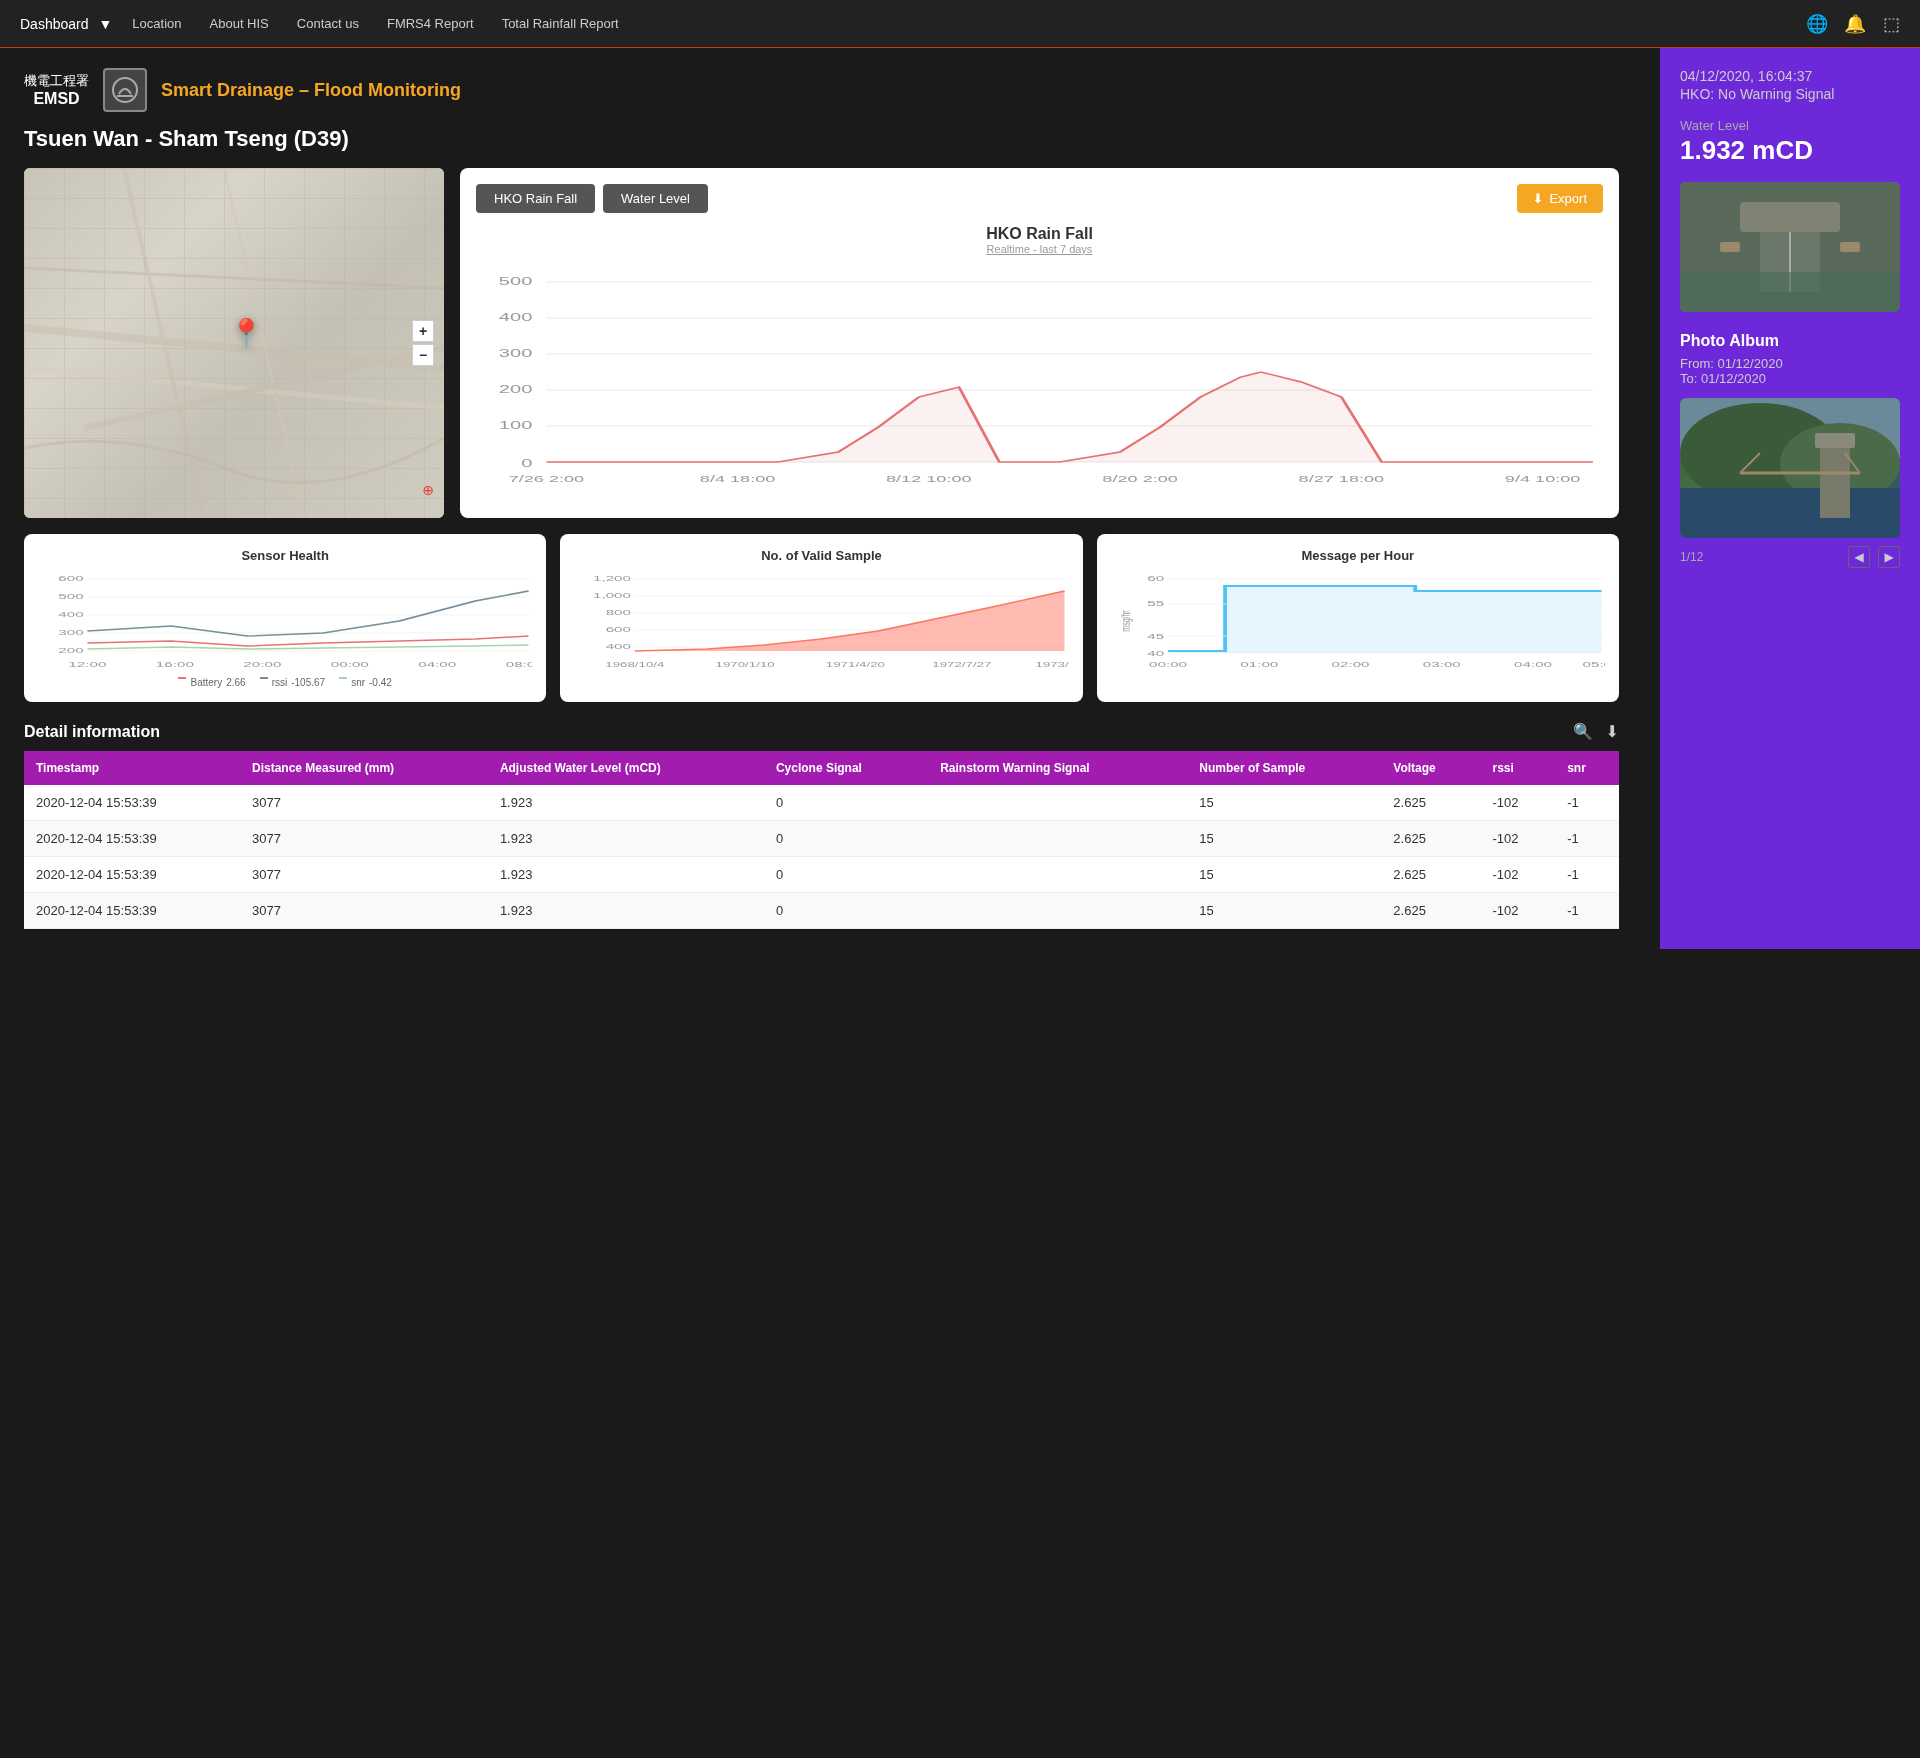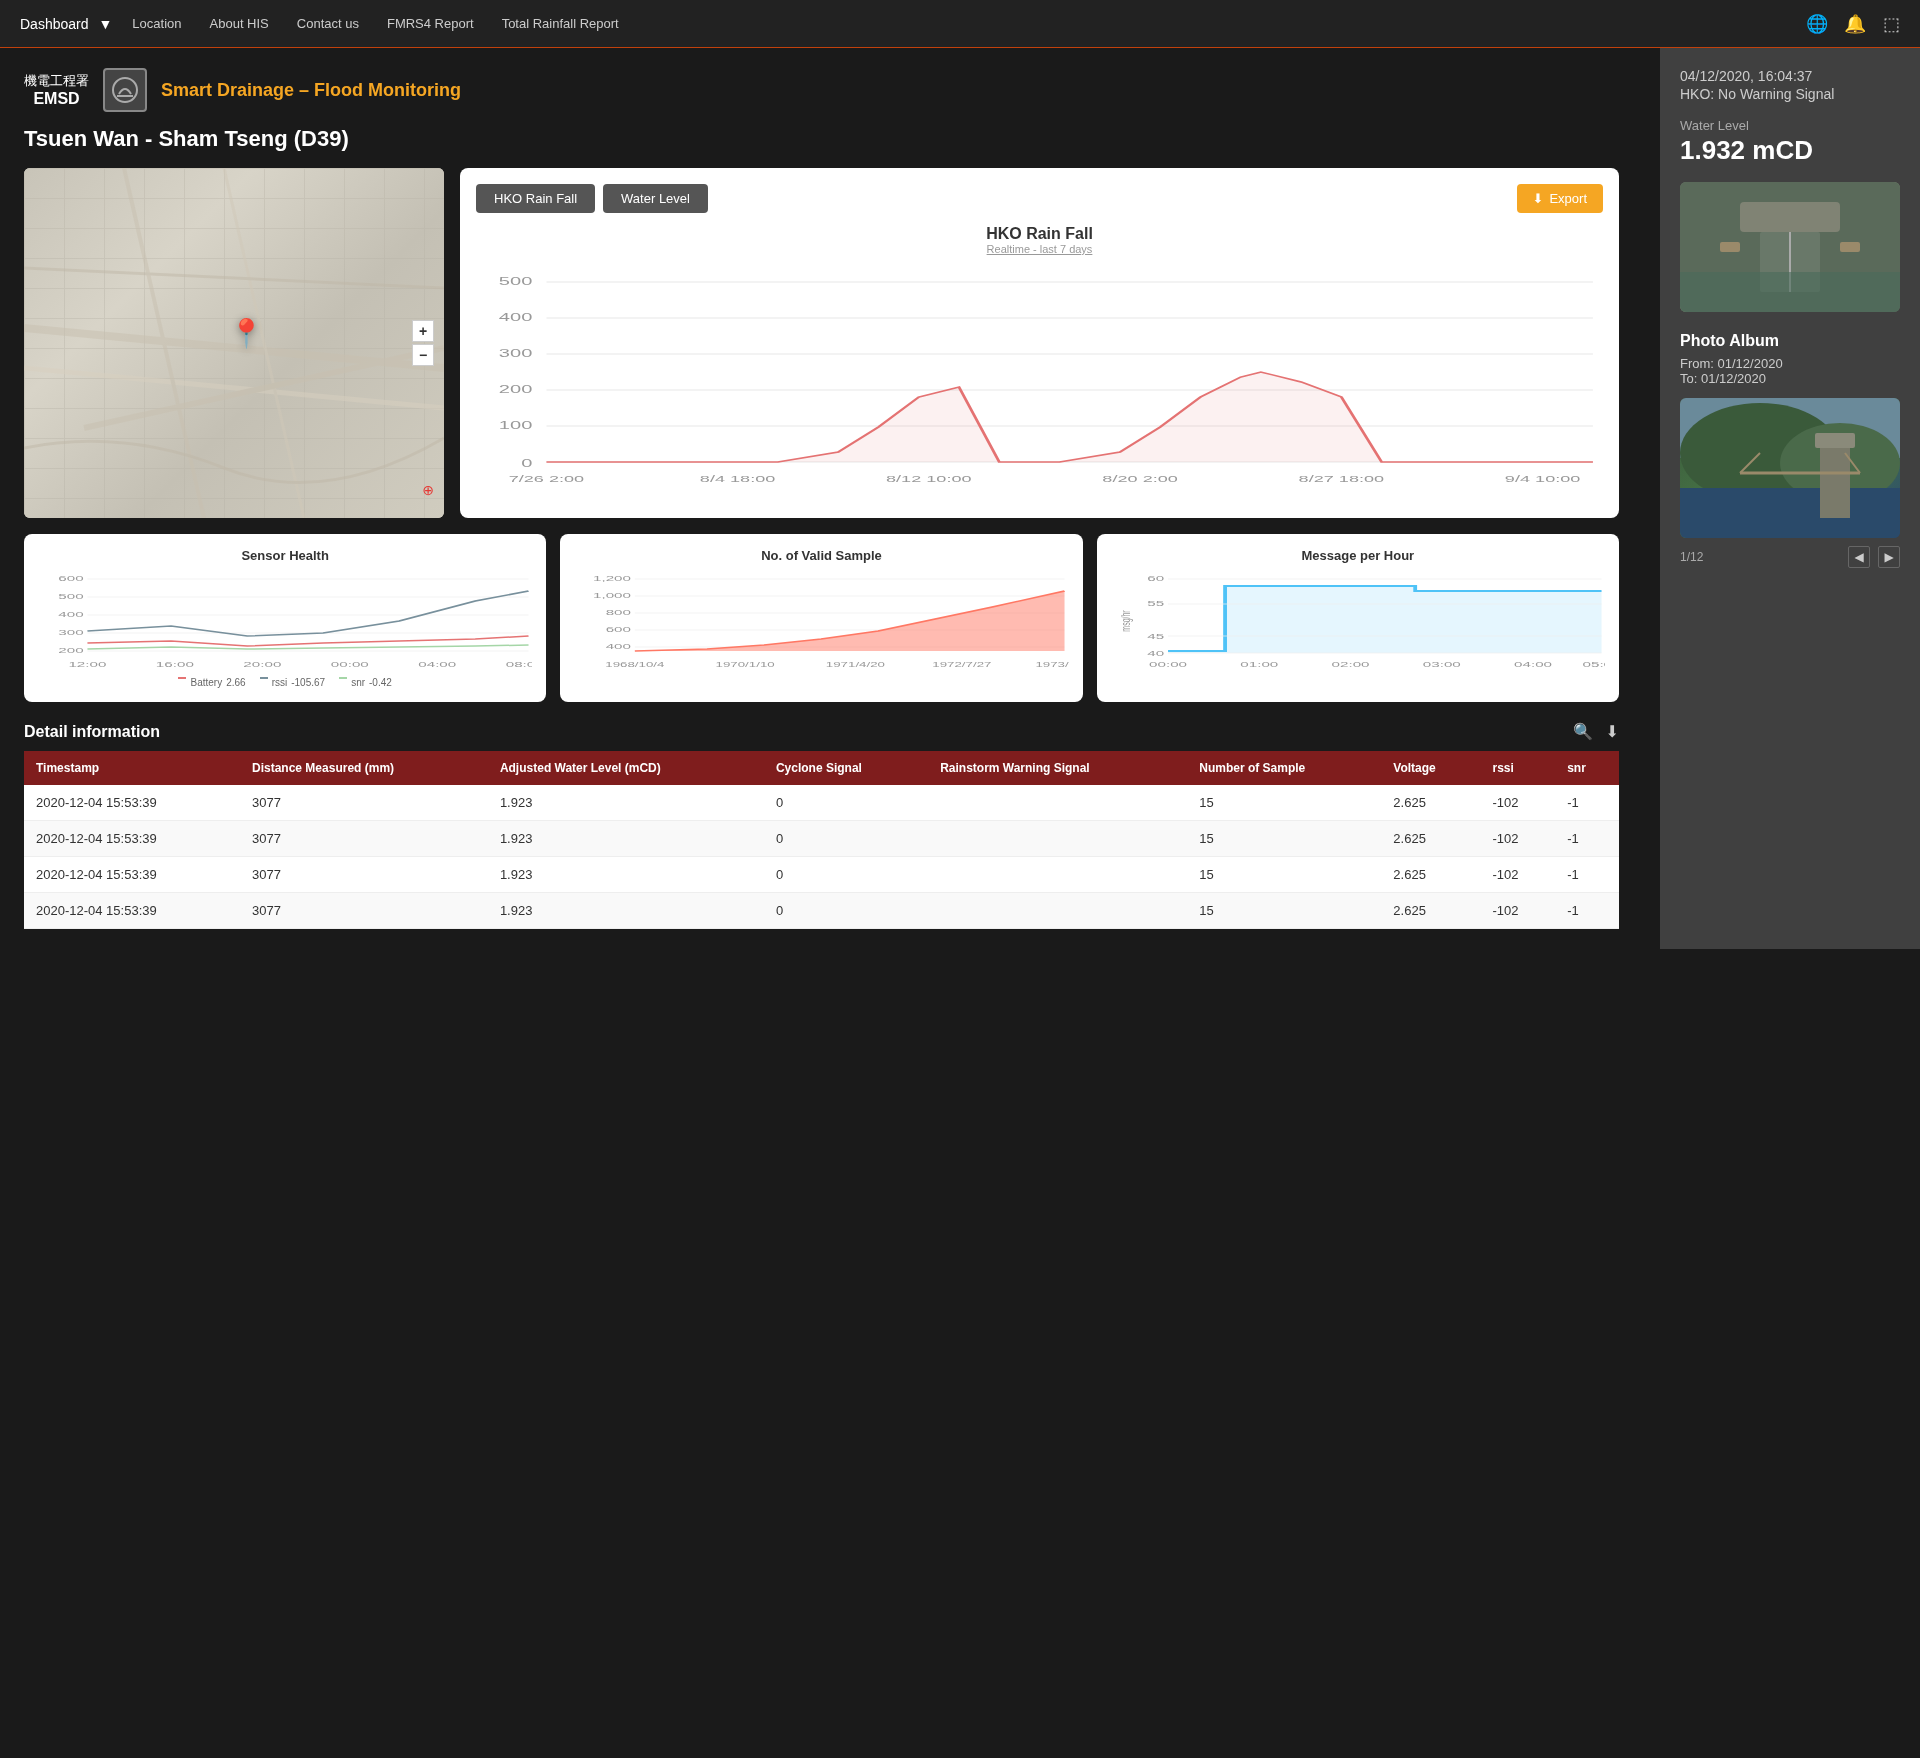--- a/index.html
+++ b/index.html
@@ -33,21 +33,21 @@
       display: flex;
       gap: 17px;
     }
     .left-panel {
       flex: 1;
       padding: 20px 24px;
       min-width: 0;
     }
     .right-panel {
       width: 260px;
-      background: #404040;
+      background: #6d28d9;
       padding: 20px;
       flex-shrink: 0;
     }
 
     
     .site-header {
       display: flex;
       align-items: center;
       gap: 14px;
       margin-bottom: 14px;
@@ -226,21 +226,21 @@
     .detail-title { font-size: 16px; font-weight: bold; color: #fff; }
     .detail-icons { display: flex; gap: 12px; }
     .detail-icon { color: #ccc; cursor: pointer; font-size: 16px; }
 
     .data-table {
       width: 100%;
       border-collapse: collapse;
       font-size: 13px;
     }
     .data-table thead tr {
-      background: #7f1d1d;
+      background: #a21caf;
     }
     .data-table thead th {
       padding: 10px 12px;
       text-align: left;
       color: #fff;
       font-weight: 600;
       font-size: 12px;
       border: none;
     }
     .data-table tbody tr {

